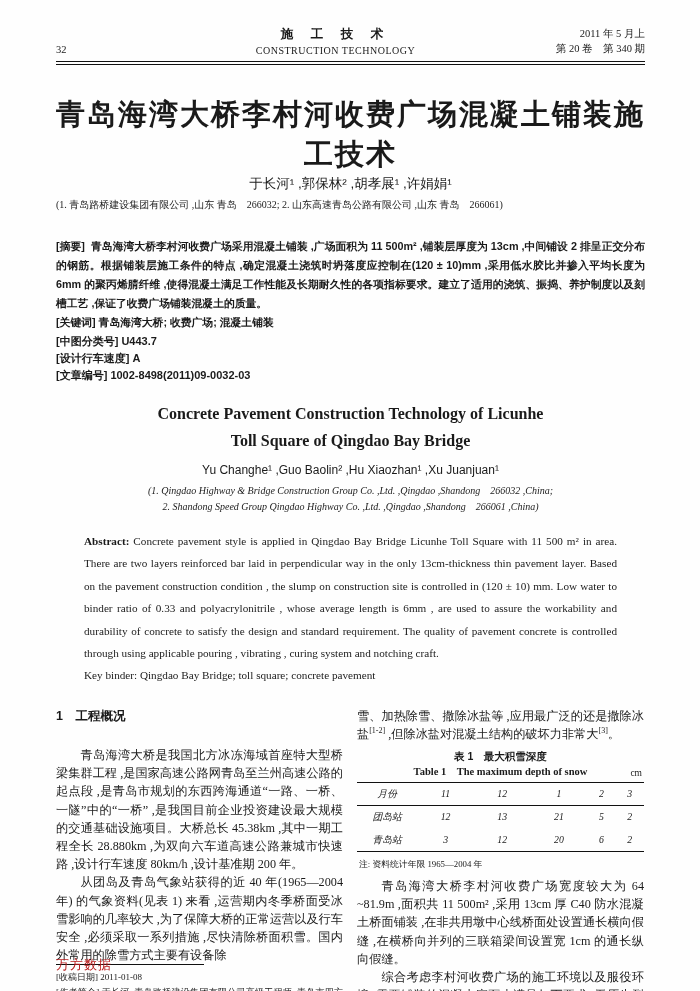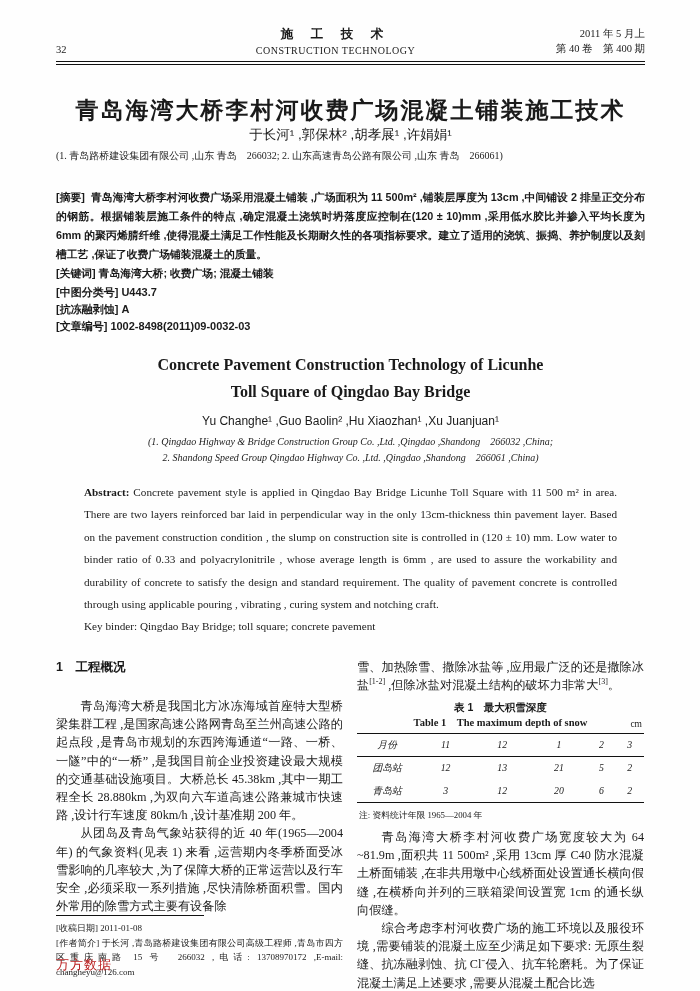--- a/index.html
+++ b/index.html
@@ -23,21 +23,21 @@
   .head-center { text-align: center; flex: 1; }
   .journal-cn { font-family: "Liberation Sans", sans-serif; font-weight: bold; font-size: 12.5px; letter-spacing: 7px; }
   .journal-en { font-size: 10px; letter-spacing: 0.5px; margin-top: 2px; }
   .head-right { text-align: right; width: 120px; font-size: 10.5px; line-height: 15px; }
   .double-rule { margin-top: 5px; height: 4px; border-top: 1px solid #111; border-bottom: 1.6px solid #111; }
 
   
   .title-cn {
     margin-top: 30px; text-align: center;
     font-family: "Liberation Sans", sans-serif; font-weight: bold;
-    font-size: 23px; letter-spacing: 2px;
+    font-size: 29px; letter-spacing: 2px;
   }
   .authors-cn {
     text-align: center;
     font-family: "Liberation Sans", sans-serif; font-size: 13.5px;
   }
   .affil-cn { margin-top: 5px; text-align: left; font-size: 10px; }
 
   
   .abs-cn {
     margin-top: 25px;
@@ -108,34 +108,34 @@
 <div class="page">
 
   <div class="header">
     <div class="head-left">32</div>
     <div class="head-center">
       <div class="journal-cn">施 工 技 术</div>
       <div class="journal-en">CONSTRUCTION TECHNOLOGY</div>
     </div>
     <div class="head-right">
       <div>2011 年 5 月上</div>
-      <div class="pre">第 40 卷　第 400 期</div>
+      <div class="pre">第 20 卷　第 340 期</div>
     </div>
   </div>
   <div class="double-rule"></div>
 
   <h1 class="title-cn">青岛海湾大桥李村河收费广场混凝土铺装施工技术</h1>
   <div class="authors-cn">于长河¹ ,郭保林² ,胡孝展¹ ,许娟娟¹</div>
   <div class="affil-cn pre">(1. 青岛路桥建设集团有限公司 ,山东 青岛　266032; 2. 山东高速青岛公路有限公司 ,山东 青岛　266061)</div>
 
   <p class="abs-cn"><span class="label">[摘要]</span><span>青岛海湾大桥李村河收费广场采用混凝土铺装 ,广场面积为 11 500m² ,铺装层厚度为 13cm ,中间铺设 2 排呈正交分布的钢筋。根据铺装层施工条件的特点 ,确定混凝土浇筑时坍落度应控制在(120 ± 10)mm ,采用低水胶比并掺入平均长度为 6mm 的聚丙烯腈纤维 ,使得混凝土满足工作性能及长期耐久性的各项指标要求。建立了适用的浇筑、振捣、养护制度以及刻槽工艺 ,保证了收费广场铺装混凝土的质量。</span></p>
   <p class="kw-cn"><span class="label">[关键词]</span> <span>青岛海湾大桥; 收费广场; 混凝土铺装</span></p>
   <div class="meta-cn">
     <span class="m1 pre">[中图分类号] U443.7</span>
-    <span class="m2 pre">[抗冻融剥蚀] A</span>
+    <span class="m2 pre">[设计行车速度] A</span>
     <span class="m3 pre">[文章编号] 1002-8498(2011)09-0032-03</span>
   </div>
 
   <div class="title-en">
     <div>Concrete Pavement Construction Technology of Licunhe</div>
     <div>Toll Square of Qingdao Bay Bridge</div>
   </div>
   <div class="authors-en">Yu Changhe¹ ,Guo Baolin² ,Hu Xiaozhan¹ ,Xu Juanjuan¹</div>
   <div class="affil-en">
     <div>(1. Qingdao Highway &amp; Bridge Construction Group Co. ,Ltd. ,Qingdao ,Shandong　266032 ,China;</div>

